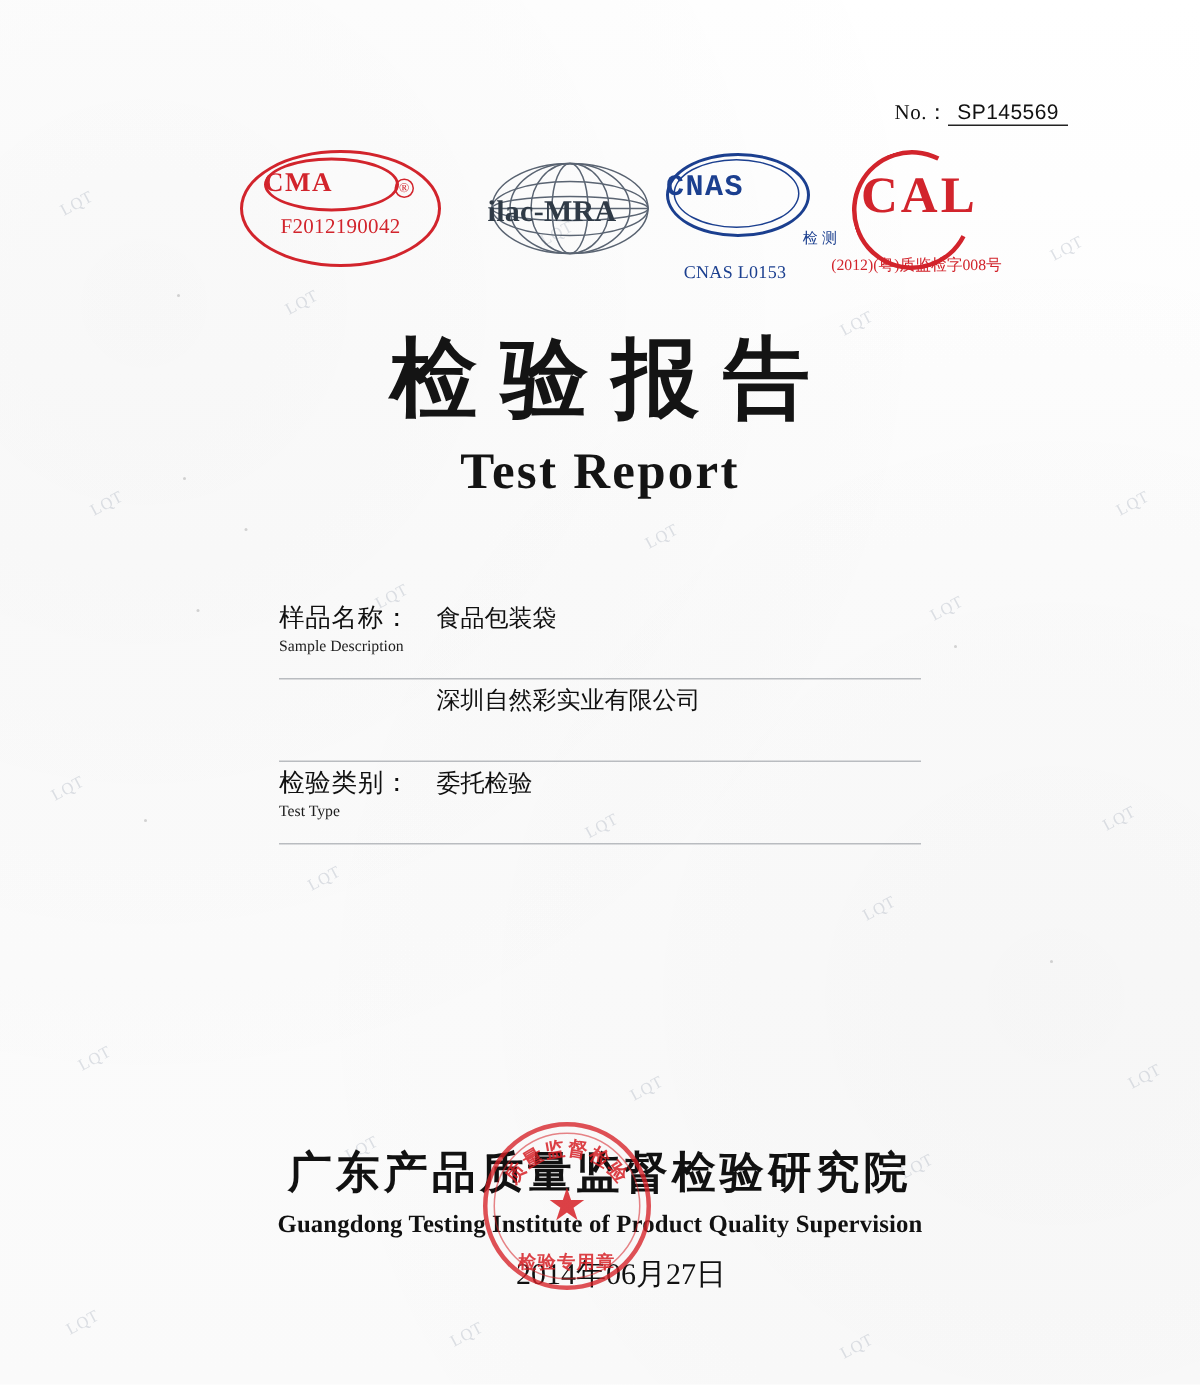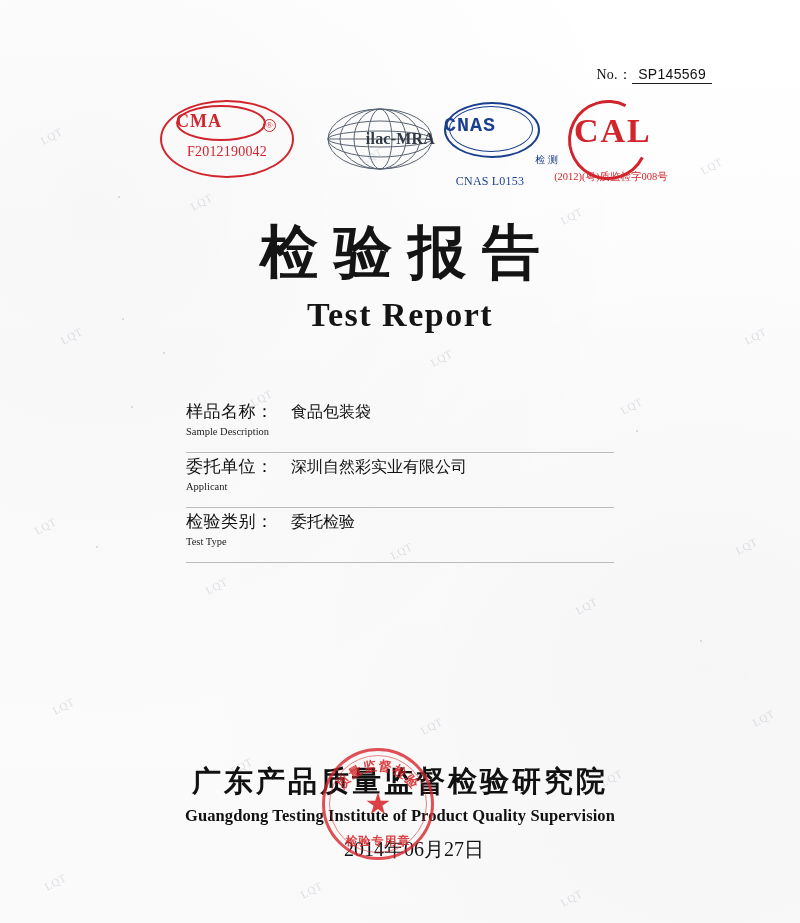--- a/index.html
+++ b/index.html
@@ -145,22 +145,22 @@
     left: 175px;
     top: 8px;
     width: 110px;
     height: 70px;
   }
   .ilac svg { display: block; }
   .ilac-label {
     position: absolute;
     left: 0; right: 0;
     top: 26px;
-    text-align: right;
-    font-size: 16px;
+    text-align: left;
+    font-size: 20px;
     font-weight: bold;
     color: #2f3a46;
     font-family: "Liberation Serif", serif;
     letter-spacing: 0.2px;
   }
 
   
   .cnas {
     position: absolute;
     left: 272px;
@@ -512,24 +512,20 @@
     <div class="field-row">
       <div class="field-label">
         <span class="lab-cn">样品名称：</span>
         <span class="lab-en">Sample Description</span>
       </div>
       <div class="field-value cn">食品包装袋</div>
     </div>
 
 
     <div class="field-row">
-      <div class="field-label">
-        <span class="lab-cn">委托单位：</span>
-        <span class="lab-en">Applicant</span>
-      </div>
       <div class="field-value cn">深圳自然彩实业有限公司</div>
     </div>
 
     <div class="field-row">
       <div class="field-label">
         <span class="lab-cn">检验类别：</span>
         <span class="lab-en">Test Type</span>
       </div>
       <div class="field-value cn">委托检验</div>
     </div>

